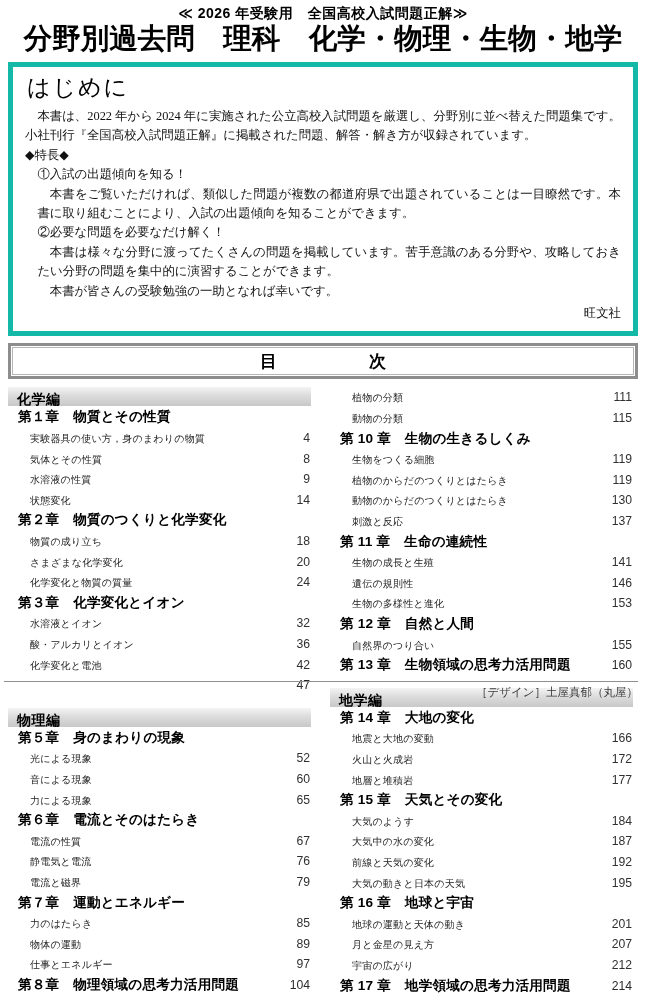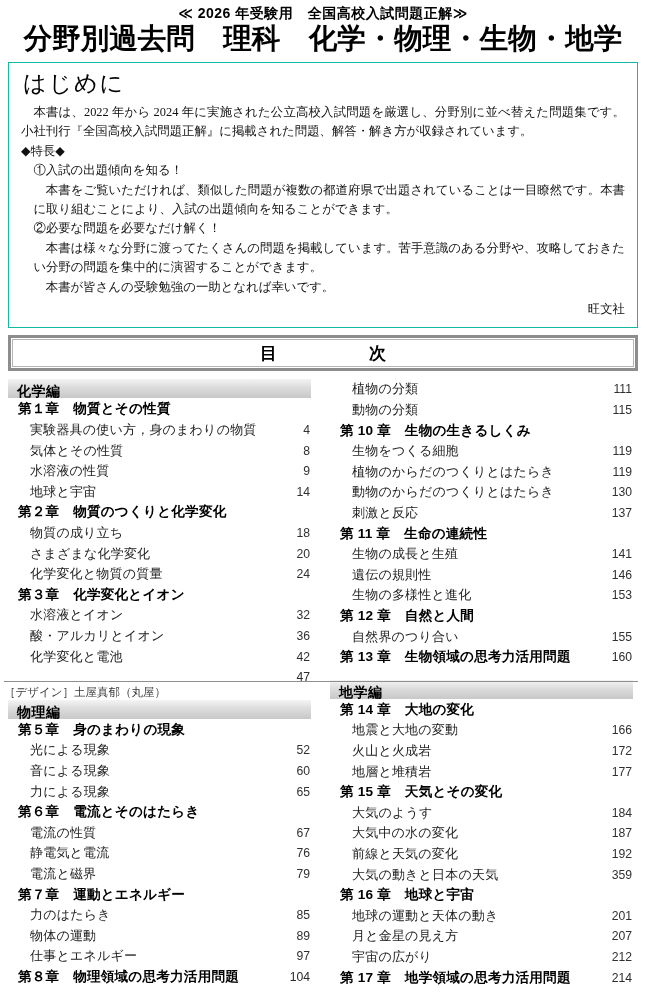--- a/index.html
+++ b/index.html
@@ -45,21 +45,21 @@
     line-height: 33px;
     letter-spacing: 0px;
     color: #000;
     white-space: nowrap;
     margin-top: 1px;
   }
 
   
   .preface {
     margin-top: 5px;
-    border: 1px solid #14b8a6;
+    border: 5px solid #14b8a6;
     box-sizing: border-box;
     padding: 6px 12px 8px 12px;
     font-family: "Liberation Serif", "DejaVu Serif", serif;
   }
   .preface-heading {
     font-family: "Liberation Serif", "DejaVu Serif", serif;
     font-size: 23px;
     line-height: 30px;
     font-weight: normal;
     letter-spacing: 2px;
@@ -147,21 +147,21 @@
   .chapter-row .ch-title {
     font-weight: bold;
     font-size: 13.6px;
     color: #000;
     padding-left: 10px;
     white-space: nowrap;
     letter-spacing: 0.2px;
   }
   .item-row .it-title {
     font-weight: normal;
-    font-size: 13px;
+    font-size: 10px;
     color: #1c1c1c;
     padding-left: 22px;
     white-space: nowrap;
     letter-spacing: 0.2px;
   }
   .pg {
     margin-left: auto;
     font-size: 12.2px;
     color: #303030;
     font-family: "Liberation Sans", "DejaVu Sans", sans-serif;
@@ -171,20 +171,21 @@
   .chapter-row .pg { color: #2a2a2a; }
 
   .gap-row { height: 12px; }
 
   
   .footer {
     position: absolute;
     left: 4px;
     right: 8px;
     bottom: 4px;
+    text-align: right;
   }
   .footer-rule {
     border-top: 1px solid #8f8f8f;
     margin-bottom: 3px;
   }
   .footer-credit {
     font-family: "Liberation Serif", "DejaVu Serif", serif;
     font-size: 11.5px;
     line-height: 15px;
     color: #3b3b3b;
@@ -234,21 +235,21 @@
         </div>
         <div class="item-row">
           <span class="it-title">気体とその性質</span>
           <span class="pg">8</span>
         </div>
         <div class="item-row">
           <span class="it-title">水溶液の性質</span>
           <span class="pg">9</span>
         </div>
         <div class="item-row">
-          <span class="it-title">地球と宇宙</span>
+          <span class="it-title">状態変化</span>
           <span class="pg">14</span>
         </div>
         <div class="chapter-row">
           <span class="ch-title">第２章　物質のつくりと化学変化</span>
           <span class="pg"></span>
         </div>
         <div class="item-row">
           <span class="it-title">物質の成り立ち</span>
           <span class="pg">18</span>
         </div>
@@ -426,21 +427,21 @@
         <div class="item-row">
           <span class="it-title">大気中の水の変化</span>
           <span class="pg">187</span>
         </div>
         <div class="item-row">
           <span class="it-title">前線と天気の変化</span>
           <span class="pg">192</span>
         </div>
         <div class="item-row">
           <span class="it-title">大気の動きと日本の天気</span>
-          <span class="pg">359</span>
+          <span class="pg">195</span>
         </div>
         <div class="chapter-row">
           <span class="ch-title">第 16 章　地球と宇宙</span>
           <span class="pg"></span>
         </div>
         <div class="item-row">
           <span class="it-title">地球の運動と天体の動き</span>
           <span class="pg">201</span>
         </div>
         <div class="item-row">

